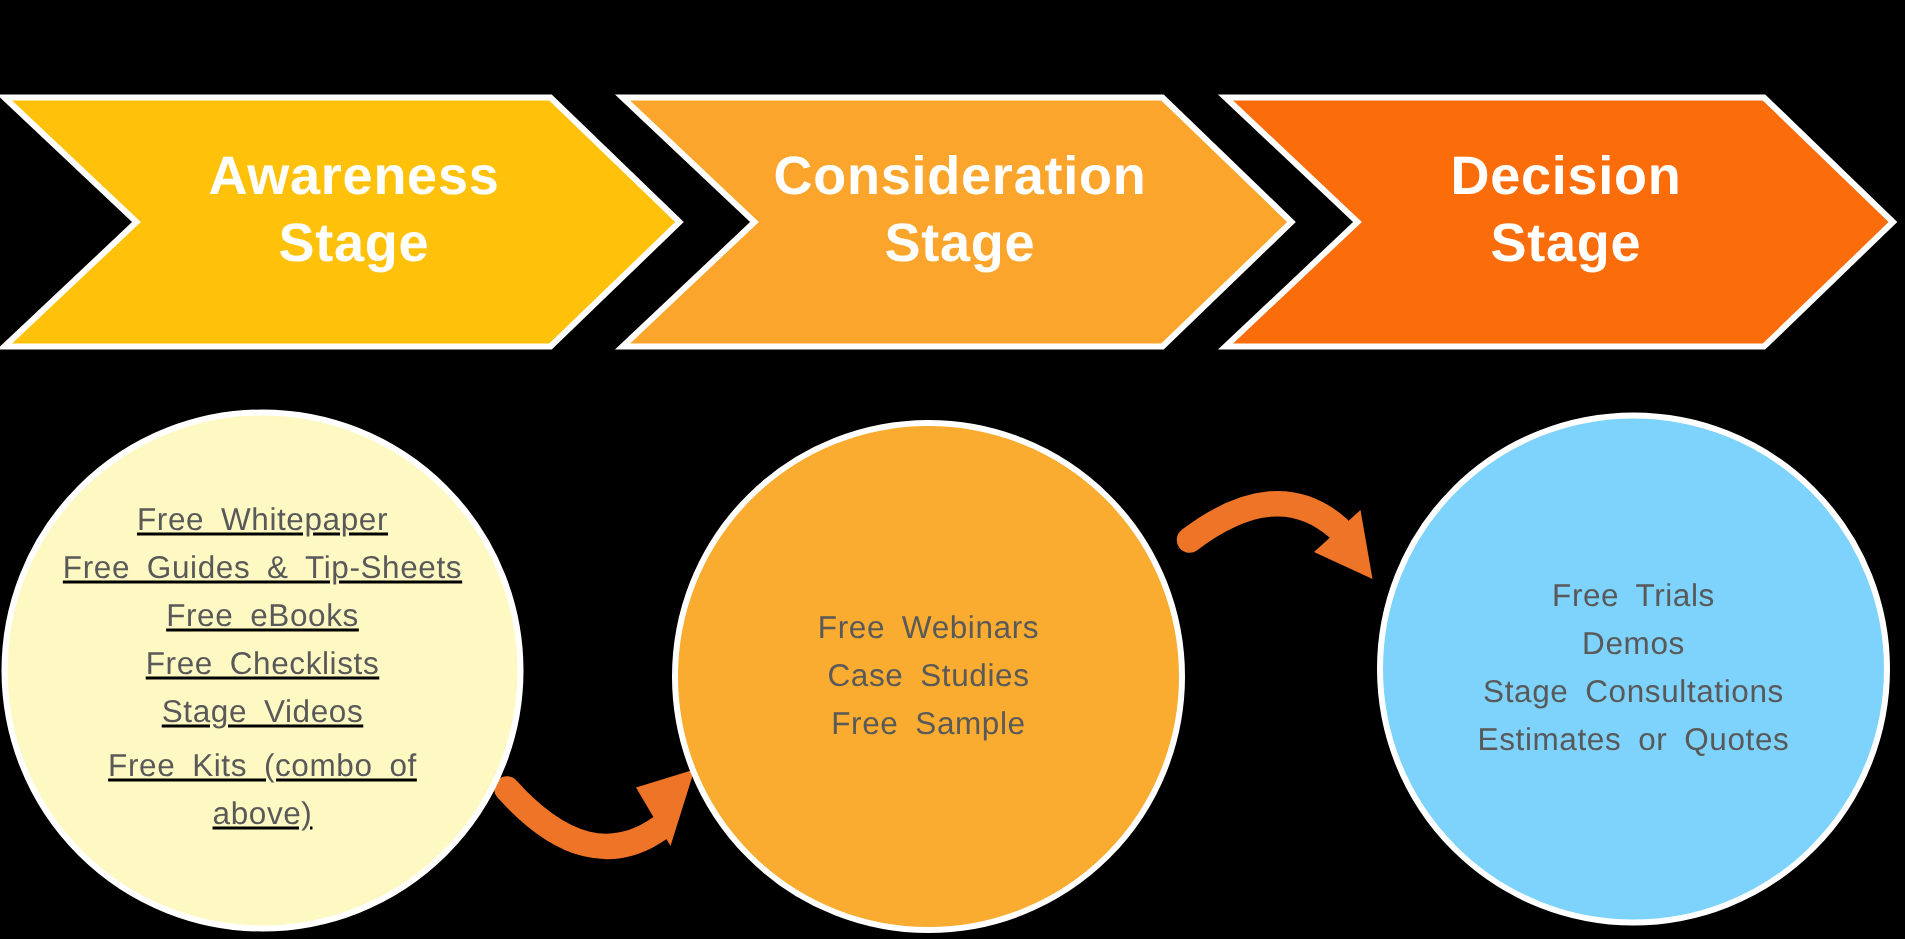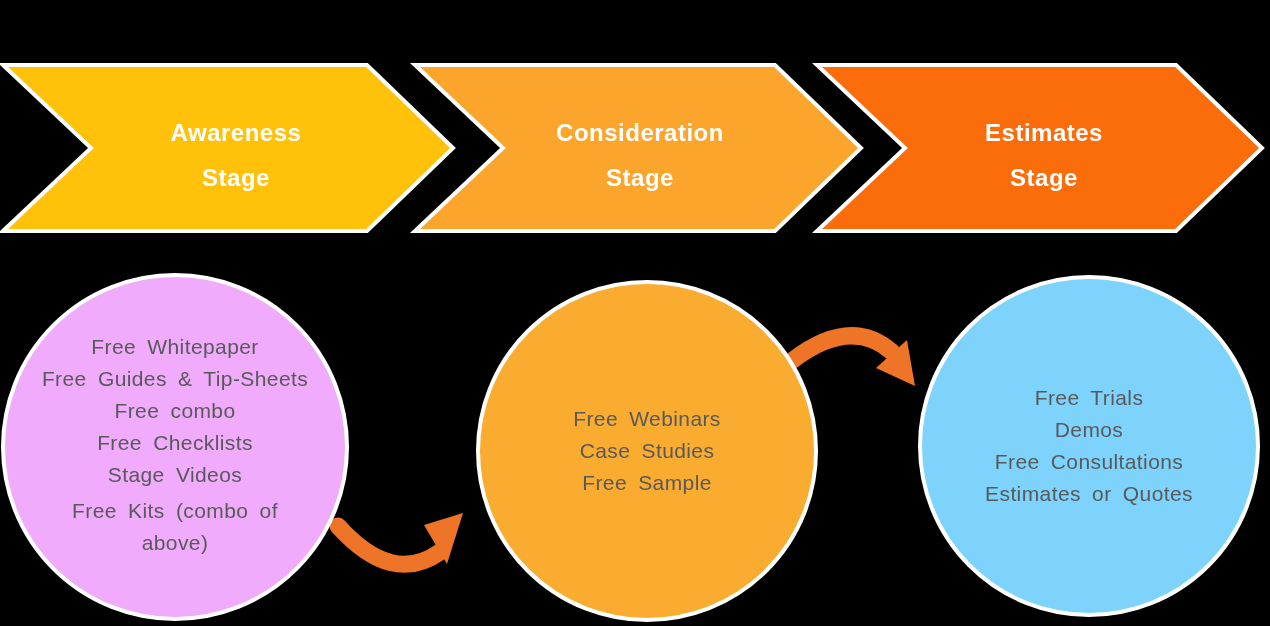--- a/index.html
+++ b/index.html
@@ -7,42 +7,42 @@
     position:relative;
     width:1270px;height:626px;
     background:#000;
     overflow:hidden;
     font-family:"Liberation Sans", sans-serif;
   }
   .shape-layer{position:absolute;left:0;top:0;width:1270px;height:626px;}
   .stage-label{
     position:absolute;
     width:360px;
-    top:110px;
+    top:94px;
     text-align:center;
     color:#FFFFFF;
     font-weight:700;
-    font-size:24px;
+    font-size:36px;
     line-height:45px;
     letter-spacing:0.5px;
   }
   .stage-label.s1{left:56px;}
   .stage-label.s2{left:460px;}
   .stage-label.s3{left:864px;}
   .circle{
     position:absolute;
     border-radius:50%;
     border:4px solid #FFFFFF;
     box-sizing:border-box;
     display:flex;
     align-items:center;
     justify-content:center;
   }
   .circle.c1{left:1px;  top:273px; width:348px; height:348px;}
-  .circle.c2{left:476px;top:280px; width:342px; height:342px;}
+  .circle.c2{left:448px;top:280px; width:342px; height:342px;}
   .circle.c3{left:918px;top:275px; width:342px; height:342px;}
   .circle-text{
     width:300px;
     text-align:center;
     font-size:21px;
     line-height:32px;
     letter-spacing:0.4px;
     word-spacing:5px;
   }
   .offer-wrap{max-width:215px;margin:4px auto;}
@@ -71,45 +71,45 @@
 
   <div class="stage-label s1">
     <div>Awareness</div>
     <div>Stage</div>
   </div>
   <div class="stage-label s2">
     <div>Consideration</div>
     <div>Stage</div>
   </div>
   <div class="stage-label s3">
-    <div>Estimates</div>
+    <div>Decision</div>
     <div>Stage</div>
   </div>
 
-  <div class="circle c1" style="background-color: #f0abfc;">
+  <div class="circle c1" style="background-color: #fef9c3; text-decoration: underline;">
     <div class="circle-text" style="color: rgb(89, 89, 89);">
       <div class="offer">Free Whitepaper</div>
       <div class="offer">Free Guides &amp; Tip-Sheets</div>
-      <div class="offer">Free combo</div>
+      <div class="offer">Free eBooks</div>
       <div class="offer">Free Checklists</div>
       <div class="offer">Stage Videos</div>
       <div class="offer offer-wrap">Free Kits (combo of above)</div>
     </div>
   </div>
 
   <div class="circle c2" style="background-color: rgb(249, 172, 48);">
     <div class="circle-text" style="color: rgb(89, 89, 89);">
       <div class="offer">Free Webinars</div>
       <div class="offer">Case Studies</div>
       <div class="offer">Free Sample</div>
     </div>
   </div>
 
   <div class="circle c3" style="background-color: #7dd3fc;">
     <div class="circle-text" style="color: rgb(89, 89, 89);">
       <div class="offer">Free Trials</div>
       <div class="offer">Demos</div>
-      <div class="offer">Free Consultations</div>
+      <div class="offer">Stage Consultations</div>
       <div class="offer">Estimates or Quotes</div>
     </div>
   </div>
 
 </div>
 
 </body></html>

